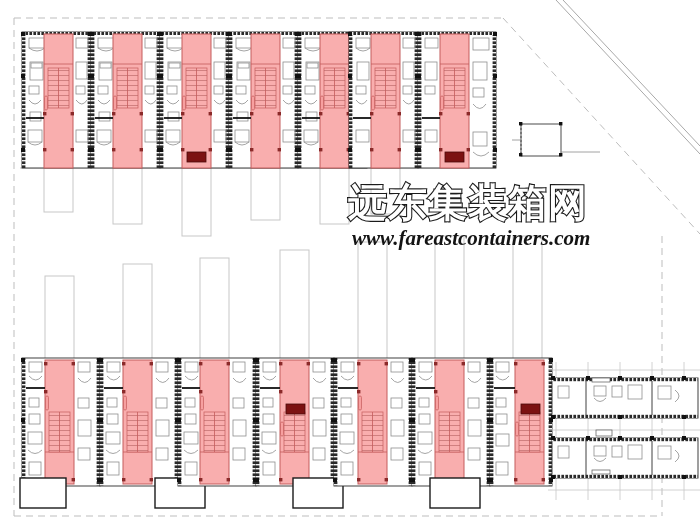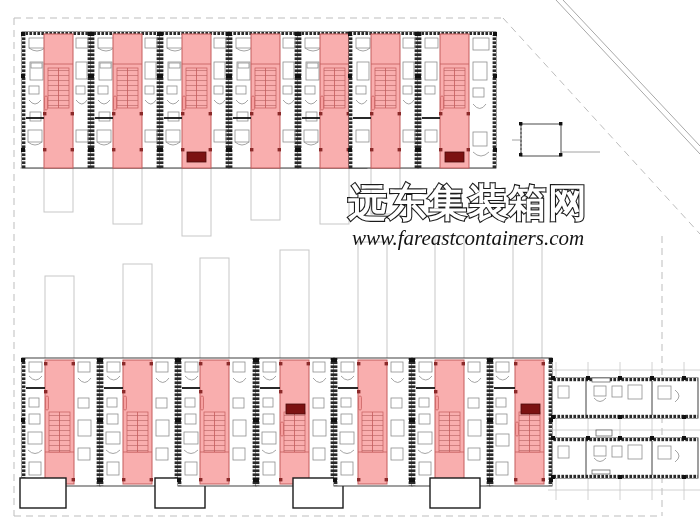--- a/index.html
+++ b/index.html
@@ -51,20 +51,21 @@
   #watermark-url {
     position: absolute;
     left: 352px;
     top: 228px;
     font-family: "Liberation Serif", serif;
     font-style: italic;
     font-size: 21px;
     color: #141414;
     white-space: nowrap;
     line-height: 1;
+    font-weight: bold;
   }
 </style>
 </head>
 <body>
 
 <div id="plan-root">
 
   <svg id="plan-svg" viewBox="0 0 700 532">
     <defs>
 

